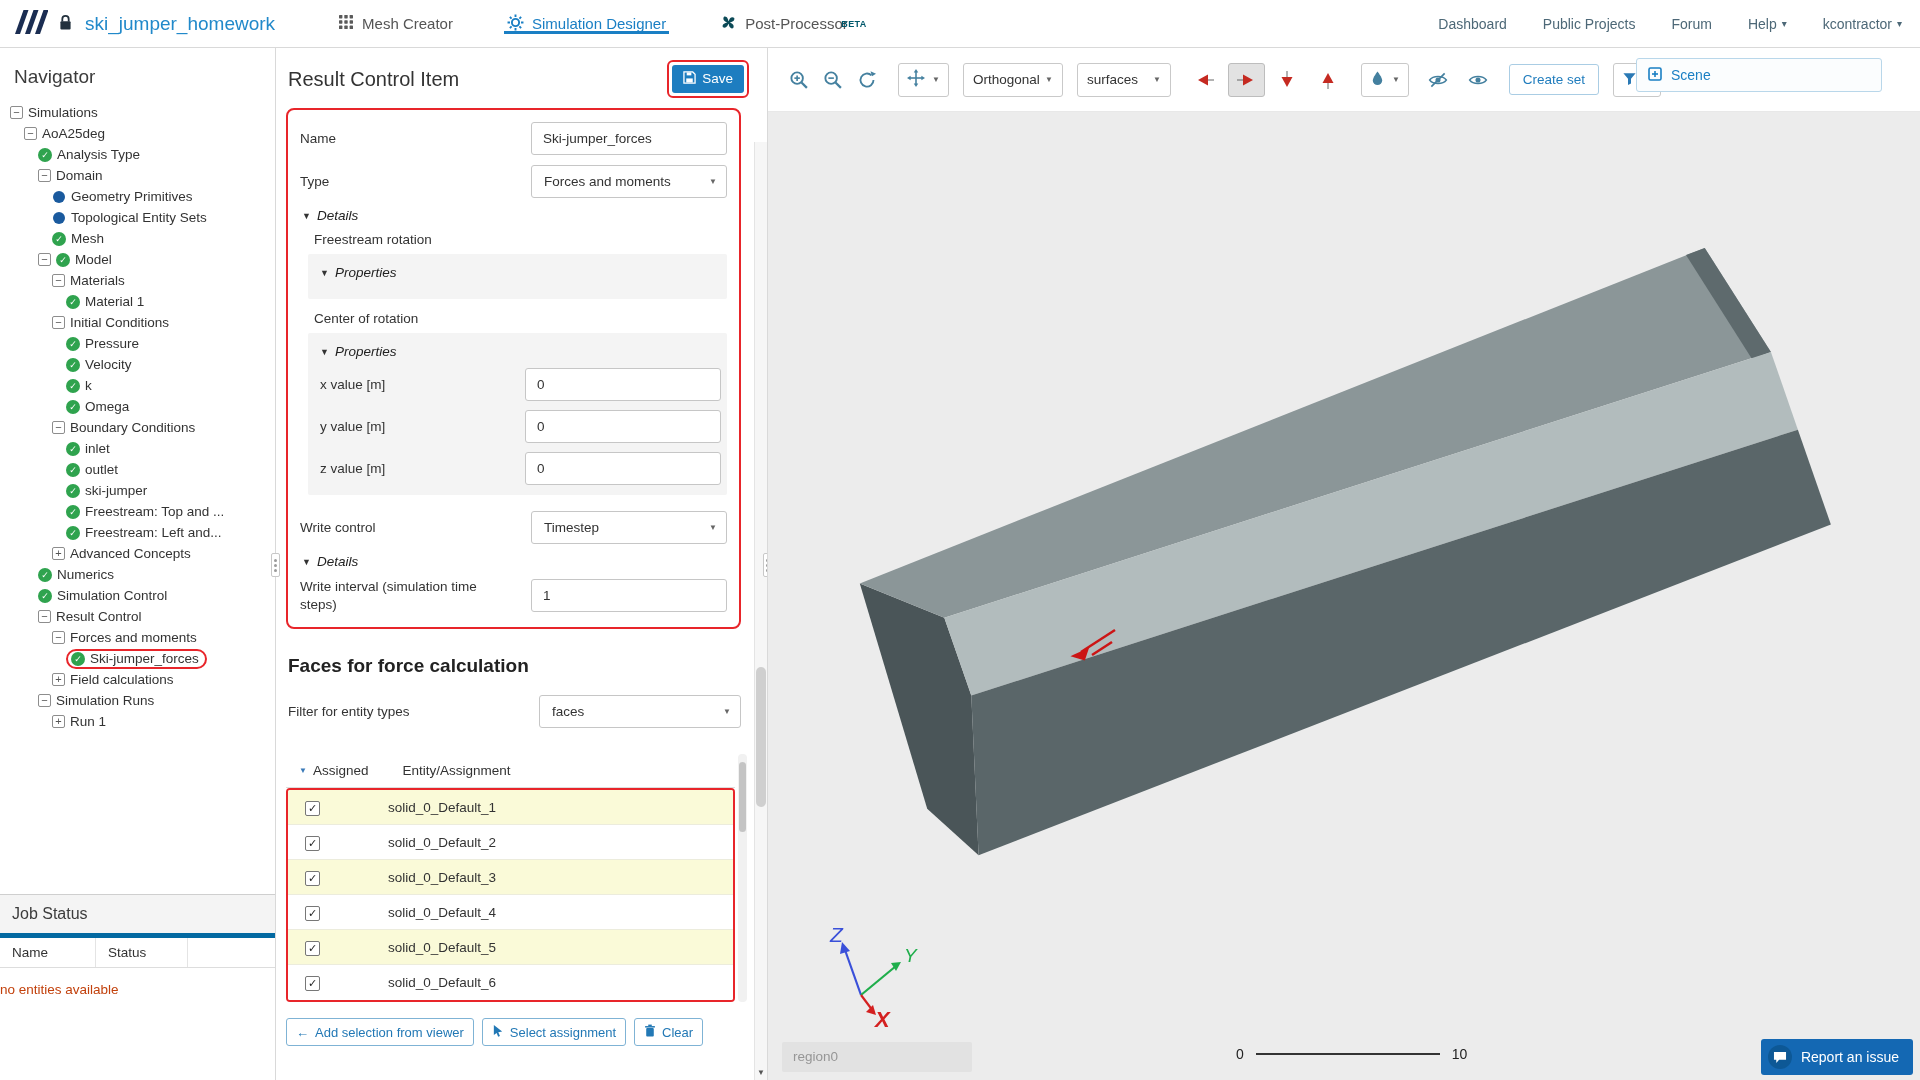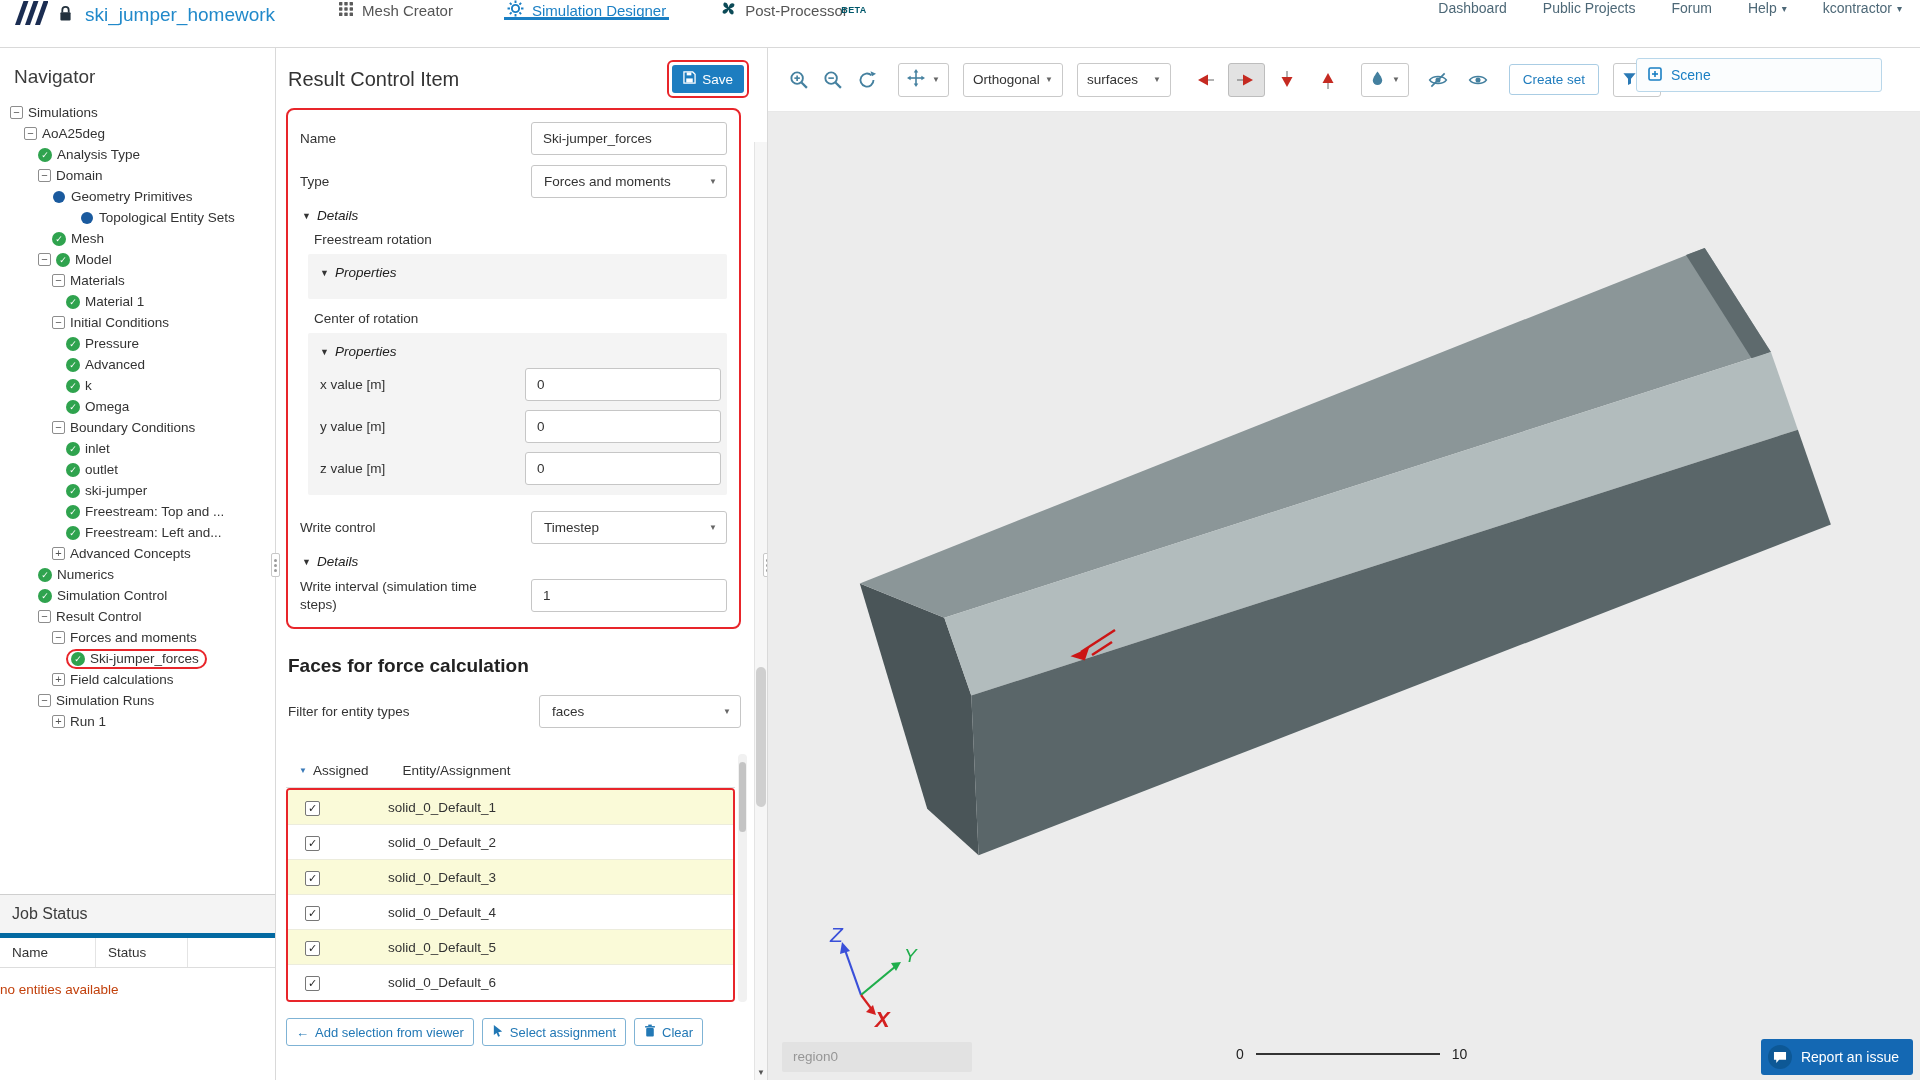--- a/index.html
+++ b/index.html
@@ -1,20 +1,20 @@
 <!DOCTYPE html>
 <html><head>
 <meta charset="utf-8">
 <style>
   * { box-sizing:border-box; margin:0; padding:0; }
   html,body { width:1920px; height:1080px; }
   body { font-family:"Liberation Sans","DejaVu Sans",sans-serif; font-size:14px; color:#333; background:#fff; overflow:hidden; }
 
   
-  .topbar { height:48px; display:flex; align-items:flex-start; border-bottom:1px solid #d9d9d9; padding:0 18px 0 14px; background:#fff; position:relative; z-index:6; }
+  .topbar { height:48px; display:flex; align-items:center; border-bottom:1px solid #d9d9d9; padding:0 18px 0 14px; background:#fff; position:relative; z-index:6; }
   .brand { display:flex; align-items:center; gap:10px; }
   .project-title { color:#2189ca; font-size:19px; margin-left:2px; }
   .tabs { display:flex; margin-left:60px; gap:48px; }
   .tab { display:flex; align-items:center; gap:8px; font-size:15px; color:#555; position:relative; padding:0 3px; cursor:pointer; }
   .tab.active { color:#1a7fc4; box-shadow:inset 0 -3px 0 #1a7fc4; }
   .tab .beta { position:absolute; top:5px; right:-16px; font-size:9px; font-weight:bold; color:#00586b; letter-spacing:.4px; }
   .top-links { margin-left:auto; display:flex; align-items:center; gap:36px; font-size:14px; color:#4d6877; }
   .top-link { display:flex; align-items:center; gap:5px; cursor:pointer; white-space:nowrap; }
   .caret-sm { font-size:10px; color:#4d6877; }
 
@@ -38,21 +38,21 @@
   .job-thead { display:flex; border-bottom:1px solid #ddd; }
   .job-col { padding:7px 12px; font-size:13.5px; color:#333; border-right:1px solid #e4e4e4; }
   .job-col.c1 { width:96px; } .job-col.c2 { width:92px; } .job-col.c3 { flex:1; border-right:none; }
   .job-empty { flex:1; text-align:left; color:#c2410c; font-size:13.5px; padding-top:14px; }
 
   
   .center { width:492px; border-right:1px solid #d9d9d9; position:relative; background:#fff; overflow:hidden; }
   .panel-header { display:flex; align-items:center; justify-content:space-between; padding:12px 18px 8px 12px; }
   .panel-title { font-size:20px; font-weight:500; color:#333; }
   .save-ring { border:2px solid #e8252a; border-radius:6px; padding:3px; }
-  .save-button { background:#1d7dc0; color:#fff; border:none; border-radius:3px; font-size:13.5px; padding:6px 11px; display:flex; align-items:center; gap:6px; cursor:pointer; }
+  .save-button { background:#1d7dc0; color:#fff; border:none; border-radius:3px; font-size:13.5px; padding:6px 11px; display:flex; align-items:flex-start; gap:6px; cursor:pointer; }
   .form-ring { margin:2px 26px 0 10px; border:2px solid #e8252a; border-radius:8px; padding:12px 12px 14px; }
   .frow { display:flex; align-items:center; justify-content:space-between; margin-bottom:10px; }
   .flabel { font-size:13.5px; color:#333; }
   .finput { width:196px; height:33px; border:1px solid #c6c6c6; border-radius:3px; padding:0 11px; font-size:13.5px; color:#333; background:#fff; font-family:inherit; }
   .fselect { width:196px; height:33px; border:1px solid #c6c6c6; border-radius:3px; display:flex; align-items:center; justify-content:space-between; padding:0 9px 0 12px; font-size:13.5px; background:#fff; cursor:pointer; }
   .sel-caret { font-size:8px; color:#666; }
   .details-row { display:flex; align-items:center; gap:6px; margin:4px 0 9px 2px; font-style:italic; font-size:13.5px; color:#222; }
   .tri { font-size:9px; color:#333; font-style:normal; }
   .section-label { font-size:13.5px; color:#333; margin:8px 0 7px 14px; }
   .props-block { background:#f4f4f4; border-radius:2px; margin:0 0 12px 8px; padding:7px 6px 10px 12px; }
@@ -208,21 +208,21 @@
           <span class="tree-label">Analysis Type</span>
         </div>
         <div class="tree-row" style="padding-left: 38px;">
           <span class="expander">−</span>
           <span class="tree-label">Domain</span>
         </div>
         <div class="tree-row" style="padding-left: 52px;">
           <span class="dot-icon"></span>
           <span class="tree-label">Geometry Primitives</span>
         </div>
-        <div class="tree-row" style="padding-left: 80px;">
+        <div class="tree-row" style="padding-left: 52px;">
           <span class="dot-icon"></span>
           <span class="tree-label">Topological Entity Sets</span>
         </div>
         <div class="tree-row" style="padding-left: 52px;">
           <span class="check-icon">✓</span>
           <span class="tree-label">Mesh</span>
         </div>
         <div class="tree-row" style="padding-left: 38px;">
           <span class="expander">−</span>
           <span class="check-icon">✓</span>
@@ -239,21 +239,21 @@
         <div class="tree-row" style="padding-left: 52px;">
           <span class="expander">−</span>
           <span class="tree-label">Initial Conditions</span>
         </div>
         <div class="tree-row" style="padding-left: 66px;">
           <span class="check-icon">✓</span>
           <span class="tree-label">Pressure</span>
         </div>
         <div class="tree-row" style="padding-left: 66px;">
           <span class="check-icon">✓</span>
-          <span class="tree-label">Advanced</span>
+          <span class="tree-label">Velocity</span>
         </div>
         <div class="tree-row" style="padding-left: 66px;">
           <span class="check-icon">✓</span>
           <span class="tree-label">k</span>
         </div>
         <div class="tree-row" style="padding-left: 66px;">
           <span class="check-icon">✓</span>
           <span class="tree-label">Omega</span>
         </div>
         <div class="tree-row" style="padding-left: 52px;">

